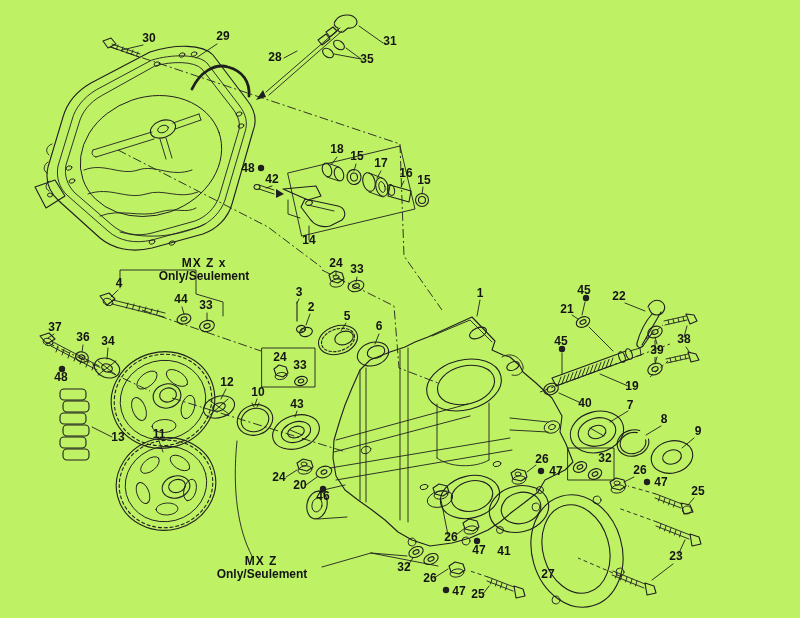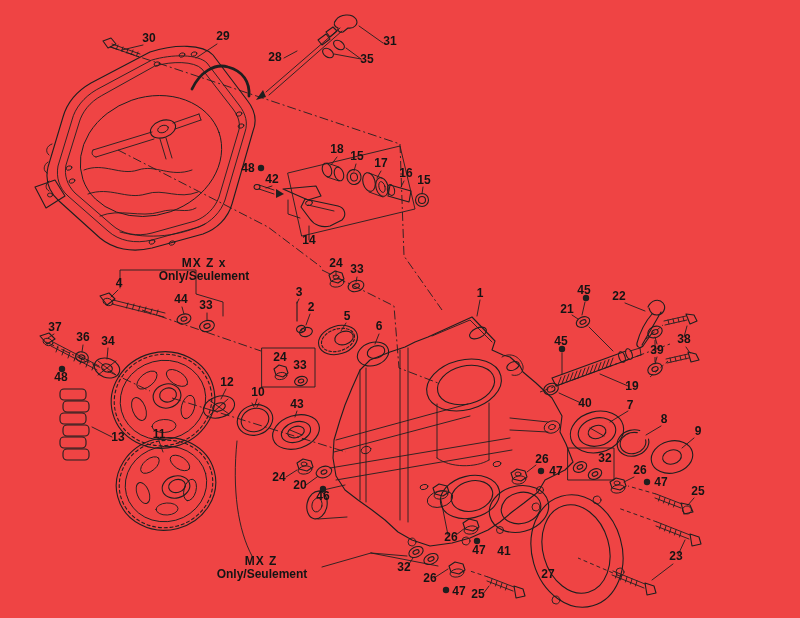--- a/index.html
+++ b/index.html
@@ -1,16 +1,16 @@
 <!DOCTYPE html>
 <html><head>
 <meta charset="utf-8">
 <style>
   html,body{margin:0;padding:0;background:#ffffff;}
-  .stage{position:relative;width:800px;height:618px;background:#ef4444;overflow:hidden;
+  .stage{position:relative;width:800px;height:618px;background:#bef264;overflow:hidden;
          font-family:"Liberation Sans", sans-serif;}
   svg{position:absolute;left:0;top:0;}
   .ln{stroke:#1f1f1f;fill:none;stroke-width:1.1;stroke-linecap:round;stroke-linejoin:round;}
   .thin{stroke-width:0.9;}
   .bold{stroke-width:2.8;}
   .fillb{fill:#1f1f1f;stroke:none;}
   .axis{stroke:#1f1f1f;fill:none;stroke-width:0.9;stroke-dasharray:9 3 2 3;}
   .dash{stroke:#1f1f1f;fill:none;stroke-width:0.9;stroke-dasharray:4 3;}
   .lbl{fill:#141414;stroke:none;font:bold 12px "Liberation Sans",sans-serif;text-anchor:middle;}
   .note1{fill:#141414;stroke:none;font:bold 12px "Liberation Sans",sans-serif;text-anchor:middle;letter-spacing:1px;}

